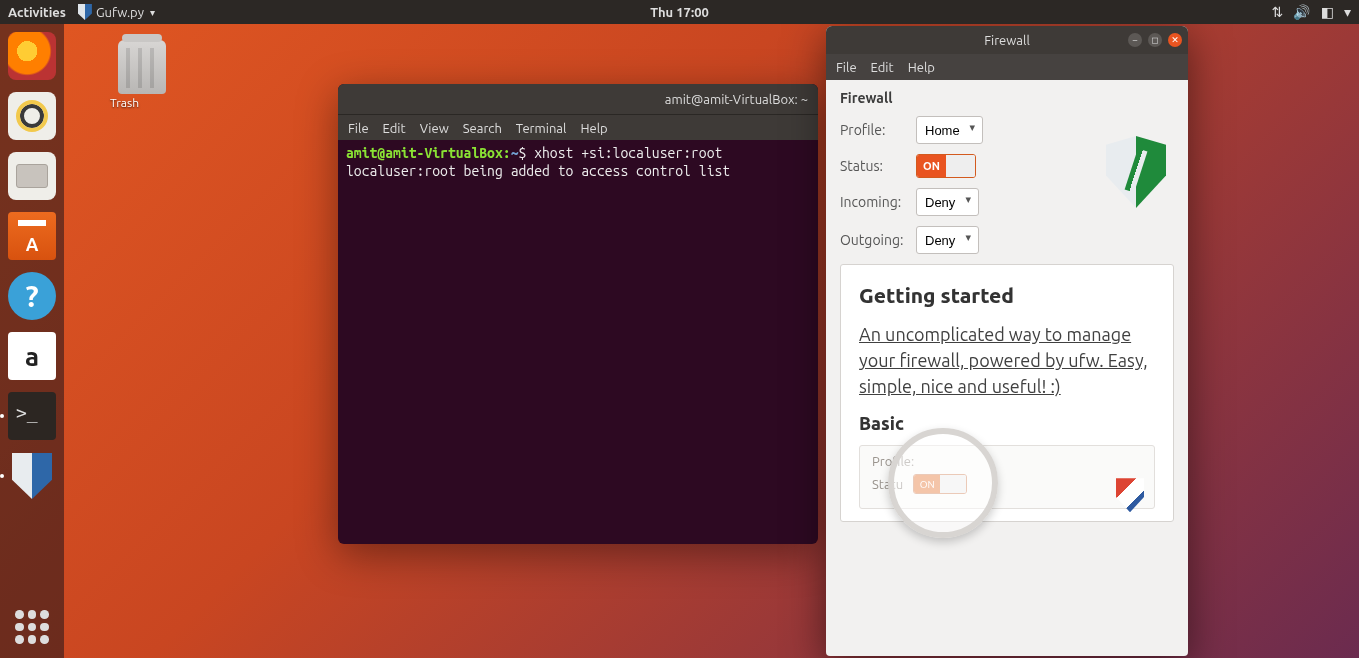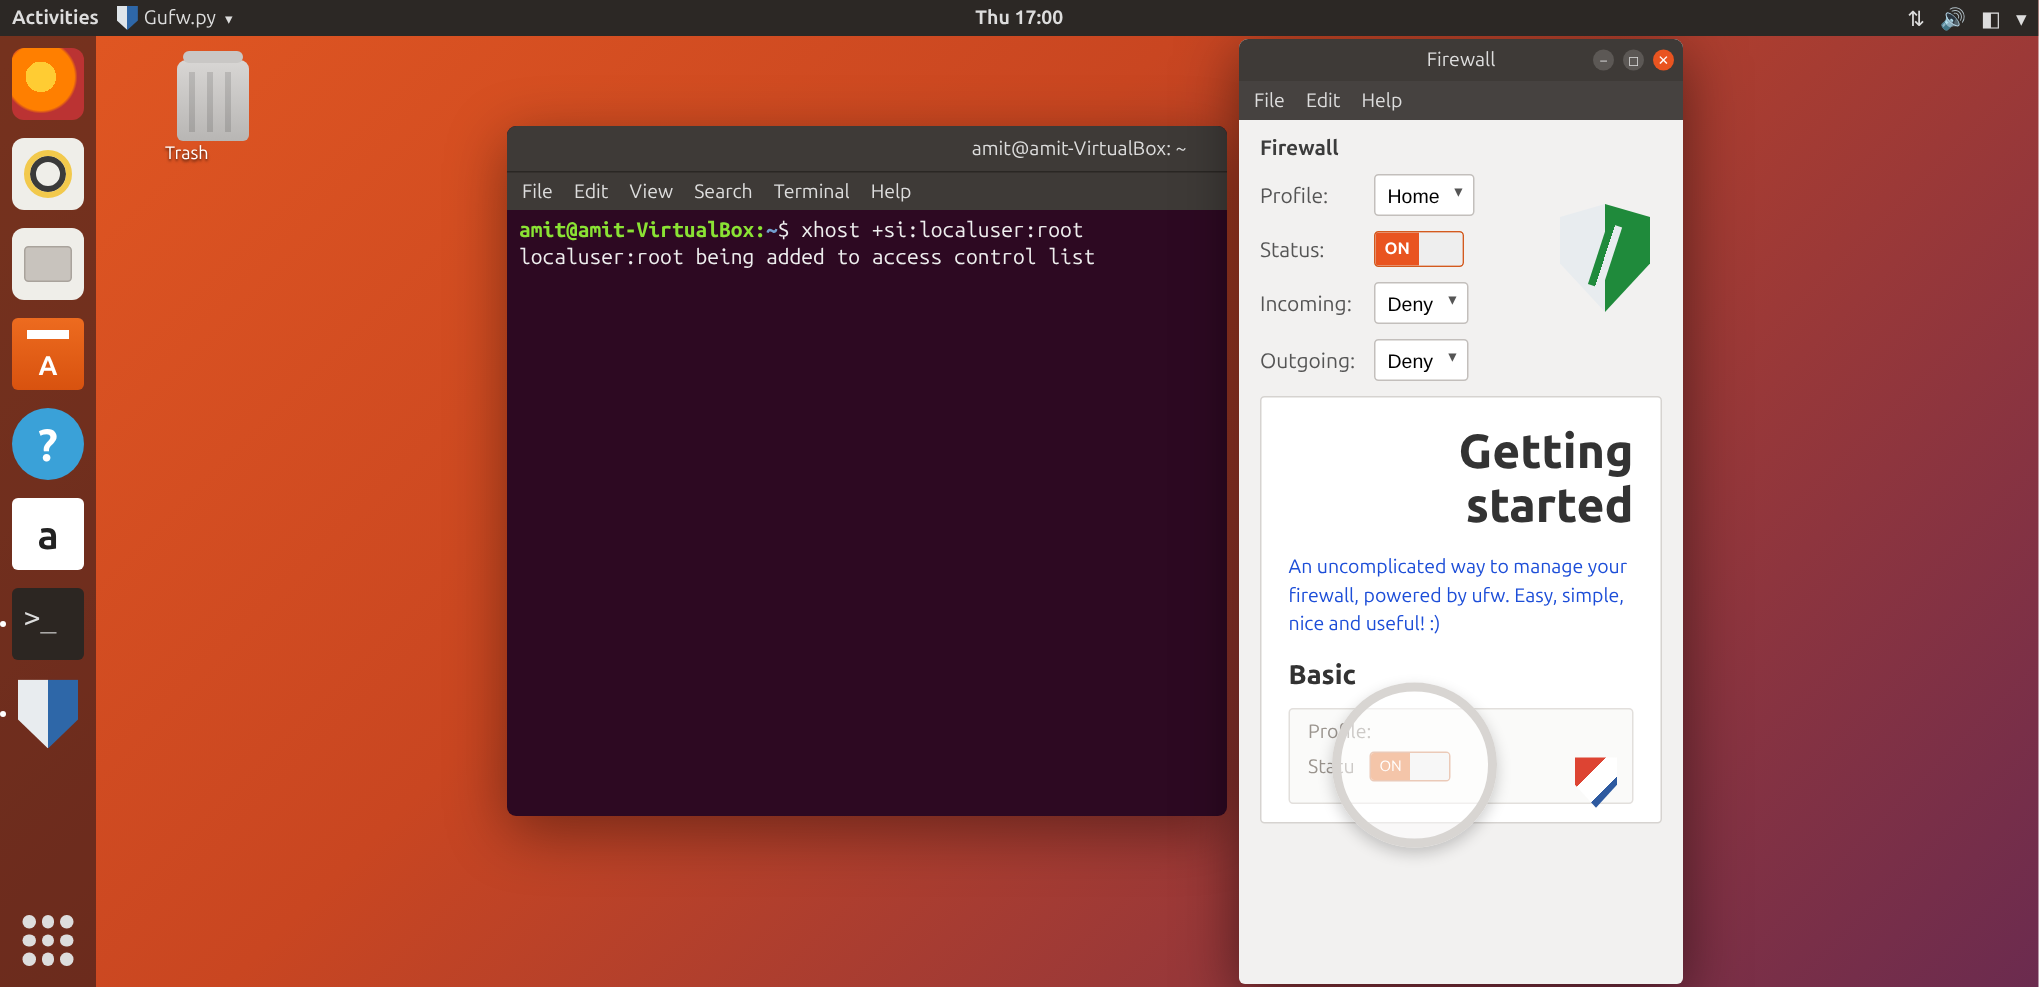--- a/index.html
+++ b/index.html
@@ -73,35 +73,35 @@
   display:grid; grid-template-columns:repeat(3,1fr); grid-template-rows:repeat(3,1fr); gap:4px; }
 .launcher .apps-grid span { background:#ddd; border-radius:50%; }
 
 
 .terminal {
   position:absolute; top:84px; left:338px; width:480px; height:460px;
   background:#2d0922; border-radius:6px; box-shadow:0 10px 40px rgba(0,0,0,.4);
   display:flex; flex-direction:column; overflow:hidden;
 }
 .terminal .titlebar { height:30px; background:#3e3a37; color:#ddd;
-  display:flex; align-items:center; justify-content:flex-end; padding:0 27px; font-size:13px; }
+  display:flex; align-items:center; justify-content:flex-end; padding:0 10px; font-size:13px; }
 .terminal .menubar { height:26px; background:#3e3a37; color:#ddd;
   display:flex; align-items:center; gap:14px; padding:0 10px; font-size:13px;
   border-top:1px solid #2a2724; }
 .terminal .menubar span { cursor:pointer; }
 .terminal .body { flex:1; padding:4px 8px; font-family:"Ubuntu Mono", monospace; font-size:14px; line-height:1.3; }
 .terminal .prompt-user { color:#8ae234; font-weight:600; }
 .terminal .prompt-path { color:#729fcf; font-weight:600; }
 .terminal .cmd { color:#eee; }
 .terminal .out { color:#eee; }
 .terminal .cursor { display:inline-block; width:8px; height:14px; border:1px solid #eee; vertical-align:middle; }
 
 
 .firewall {
-  position:absolute; top:26px; left:826px; width:296px; height:630px;
+  position:absolute; top:26px; left:826px; width:362px; height:630px;
   background:#f2f1f0; border-radius:6px 6px 4px 4px; box-shadow:0 10px 40px rgba(0,0,0,.5);
   display:flex; flex-direction:column; overflow:hidden;
 }
 .fw-titlebar { height:28px; background:#3e3a37; color:#ddd;
   display:flex; align-items:center; justify-content:center; font-size:13px; position:relative; }
 .fw-titlebar .winbtns { position:absolute; right:6px; display:flex; gap:6px; }
 .fw-titlebar .winbtns span { width:14px; height:14px; border-radius:50%; background:#5c5855;
   display:inline-flex; align-items:center; justify-content:center; font-size:9px; cursor:pointer; }
 .fw-titlebar .winbtns .close { background:#e95420; color:#fff; }
 .fw-menubar { height:26px; background:#464240; color:#ddd; display:flex; align-items:center;
@@ -132,22 +132,22 @@
   font-size:13px; cursor:pointer; }
 .tab-row .tab:first-child { border-radius:4px 0 0 4px; background:#fff;
   border-color:#b7b3af; box-shadow:inset 0 -1px 0 #eee; }
 .tab-row .tab + .tab { border-left:none; }
 .tab-row .tab:last-child { border-radius:0 4px 4px 0; }
 .tab-row .home-icon { width:14px; height:12px; display:inline-block; vertical-align:-1px;
   background:#d9534f; clip-path: polygon(50% 0,100% 55%,82% 55%,82% 100%,18% 100%,18% 55%,0 55%); }
 
 .info-panel { border:1px solid #d6d3d0; background:#fff; border-radius:3px;
   padding:18px 18px 12px; }
-.info-panel h2 { font-size:32px; font-weight:800; margin-bottom:14px; color:#333;text-align:right; }
-.info-panel p { font-size:13px; line-height:1.45; color:#1d4ed8; margin-bottom:14px; }
+.info-panel h2 { font-size:21px; font-weight:800; margin-bottom:14px; color:#333; }
+.info-panel p { font-size:18px; line-height:1.45; color:#404040; margin-bottom:14px;text-decoration:underline; }
 .info-panel h3 { font-size:18px; font-weight:800; margin:6px 0 12px; color:#333; }
 
 .mini-prev { margin-top:6px; border:1px solid #e2dfdc; border-radius:3px;
   padding:8px 12px; background:#fafaf9; color:#9a948e; font-size:13px; position:relative; }
 .mini-prev .mrow { display:flex; align-items:center; gap:10px; margin-bottom:6px; }
 .mini-prev .mini-toggle { width:54px; height:20px; border-radius:3px; display:flex; overflow:hidden;
   border:1px solid #d69470; }
 .mini-prev .mini-toggle .on { flex:1; background:#e98a53; color:#fff; font-size:10px;
   display:flex; align-items:center; justify-content:center; }
 .mini-prev .mini-toggle .off { flex:1; background:#eee; }

